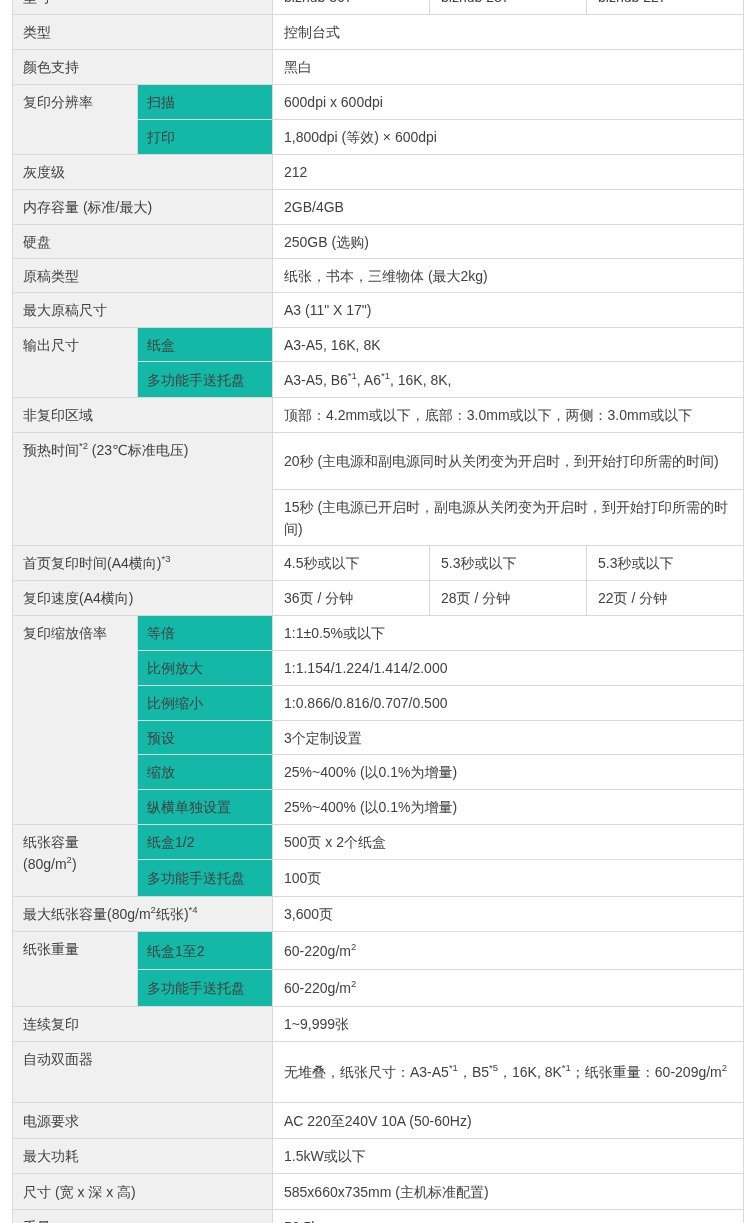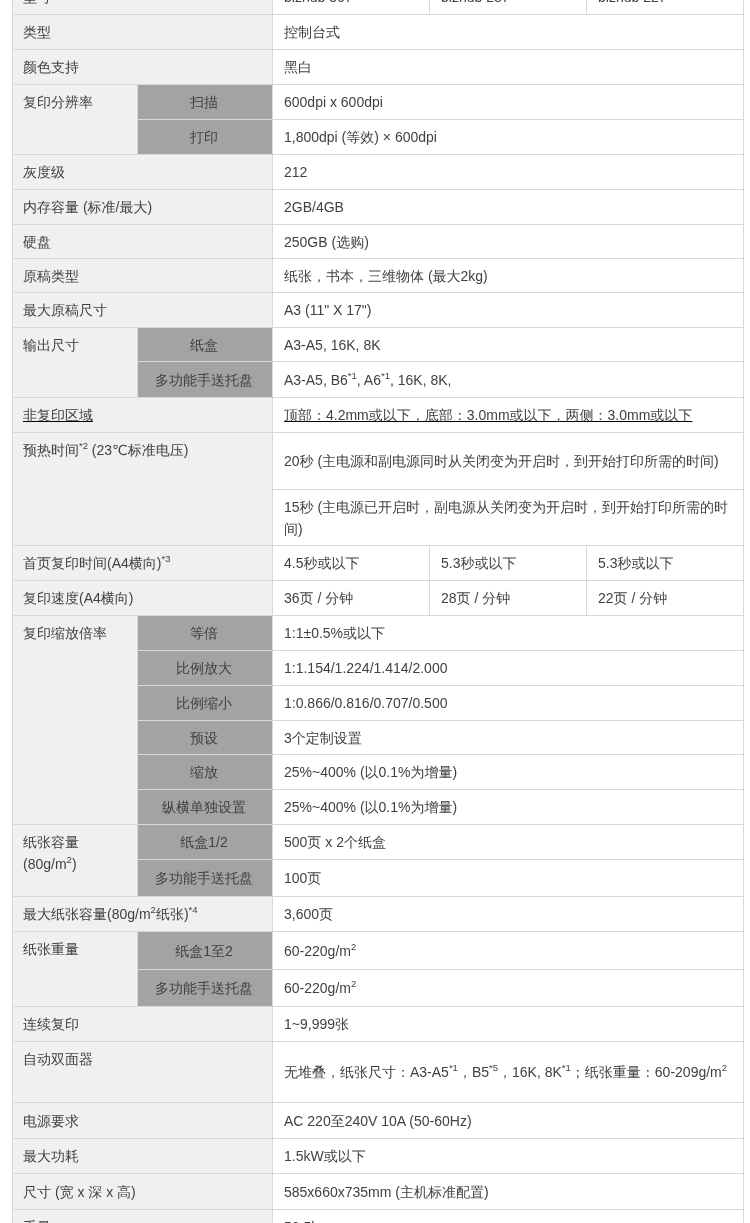--- a/index.html
+++ b/index.html
@@ -34,23 +34,22 @@
     vertical-align: middle;
     line-height: 22px;
     padding: 5px 11px;
     overflow: hidden;
   }
   table.spec th.label {
     background: #f0f0f0;
     padding-left: 10px;
   }
   table.spec th.sublabel {
-    background: #a3a3a3;
+    background: #14b8a6;
     padding-left: 9px;
-    text-align: center;
   }
   table.spec td.value {
     background: #ffffff;
   }
   table.spec .vtop {
     vertical-align: top;
     padding-top: 6px;
     margin-left: 16px;
   }
   table.spec sup {
@@ -118,21 +117,21 @@
         </tr>
         <tr style="height: 34px;">
           <th class="label vtop" rowspan="2">输出尺寸</th>
           <th class="sublabel">纸盒</th>
           <td class="value" colspan="3">A3-A5, 16K, 8K</td>
         </tr>
         <tr style="height: 36px;">
           <th class="sublabel">多功能手送托盘</th>
           <td class="value" colspan="3">A3-A5, B6<sup>*1</sup>, A6<sup>*1</sup>, 16K, 8K,</td>
         </tr>
-        <tr style="height: 35px; text-decoration: underline;">
+        <tr style="height: 35px;">
           <th class="label" colspan="2">非复印区域</th>
           <td class="value" colspan="3">顶部：4.2mm或以下，底部：3.0mm或以下，两侧：3.0mm或以下</td>
         </tr>
         <tr style="height: 57px;">
           <th class="label vtop" colspan="2" rowspan="2">预热时间<sup>*2</sup> (23℃标准电压)</th>
           <td class="value" colspan="3">20秒 (主电源和副电源同时从关闭变为开启时，到开始打印所需的时间)</td>
         </tr>
         <tr style="height: 56px;">
           <td class="value" colspan="3">15秒 (主电源已开启时，副电源从关闭变为开启时，到开始打印所需的时间)</td>
         </tr>

